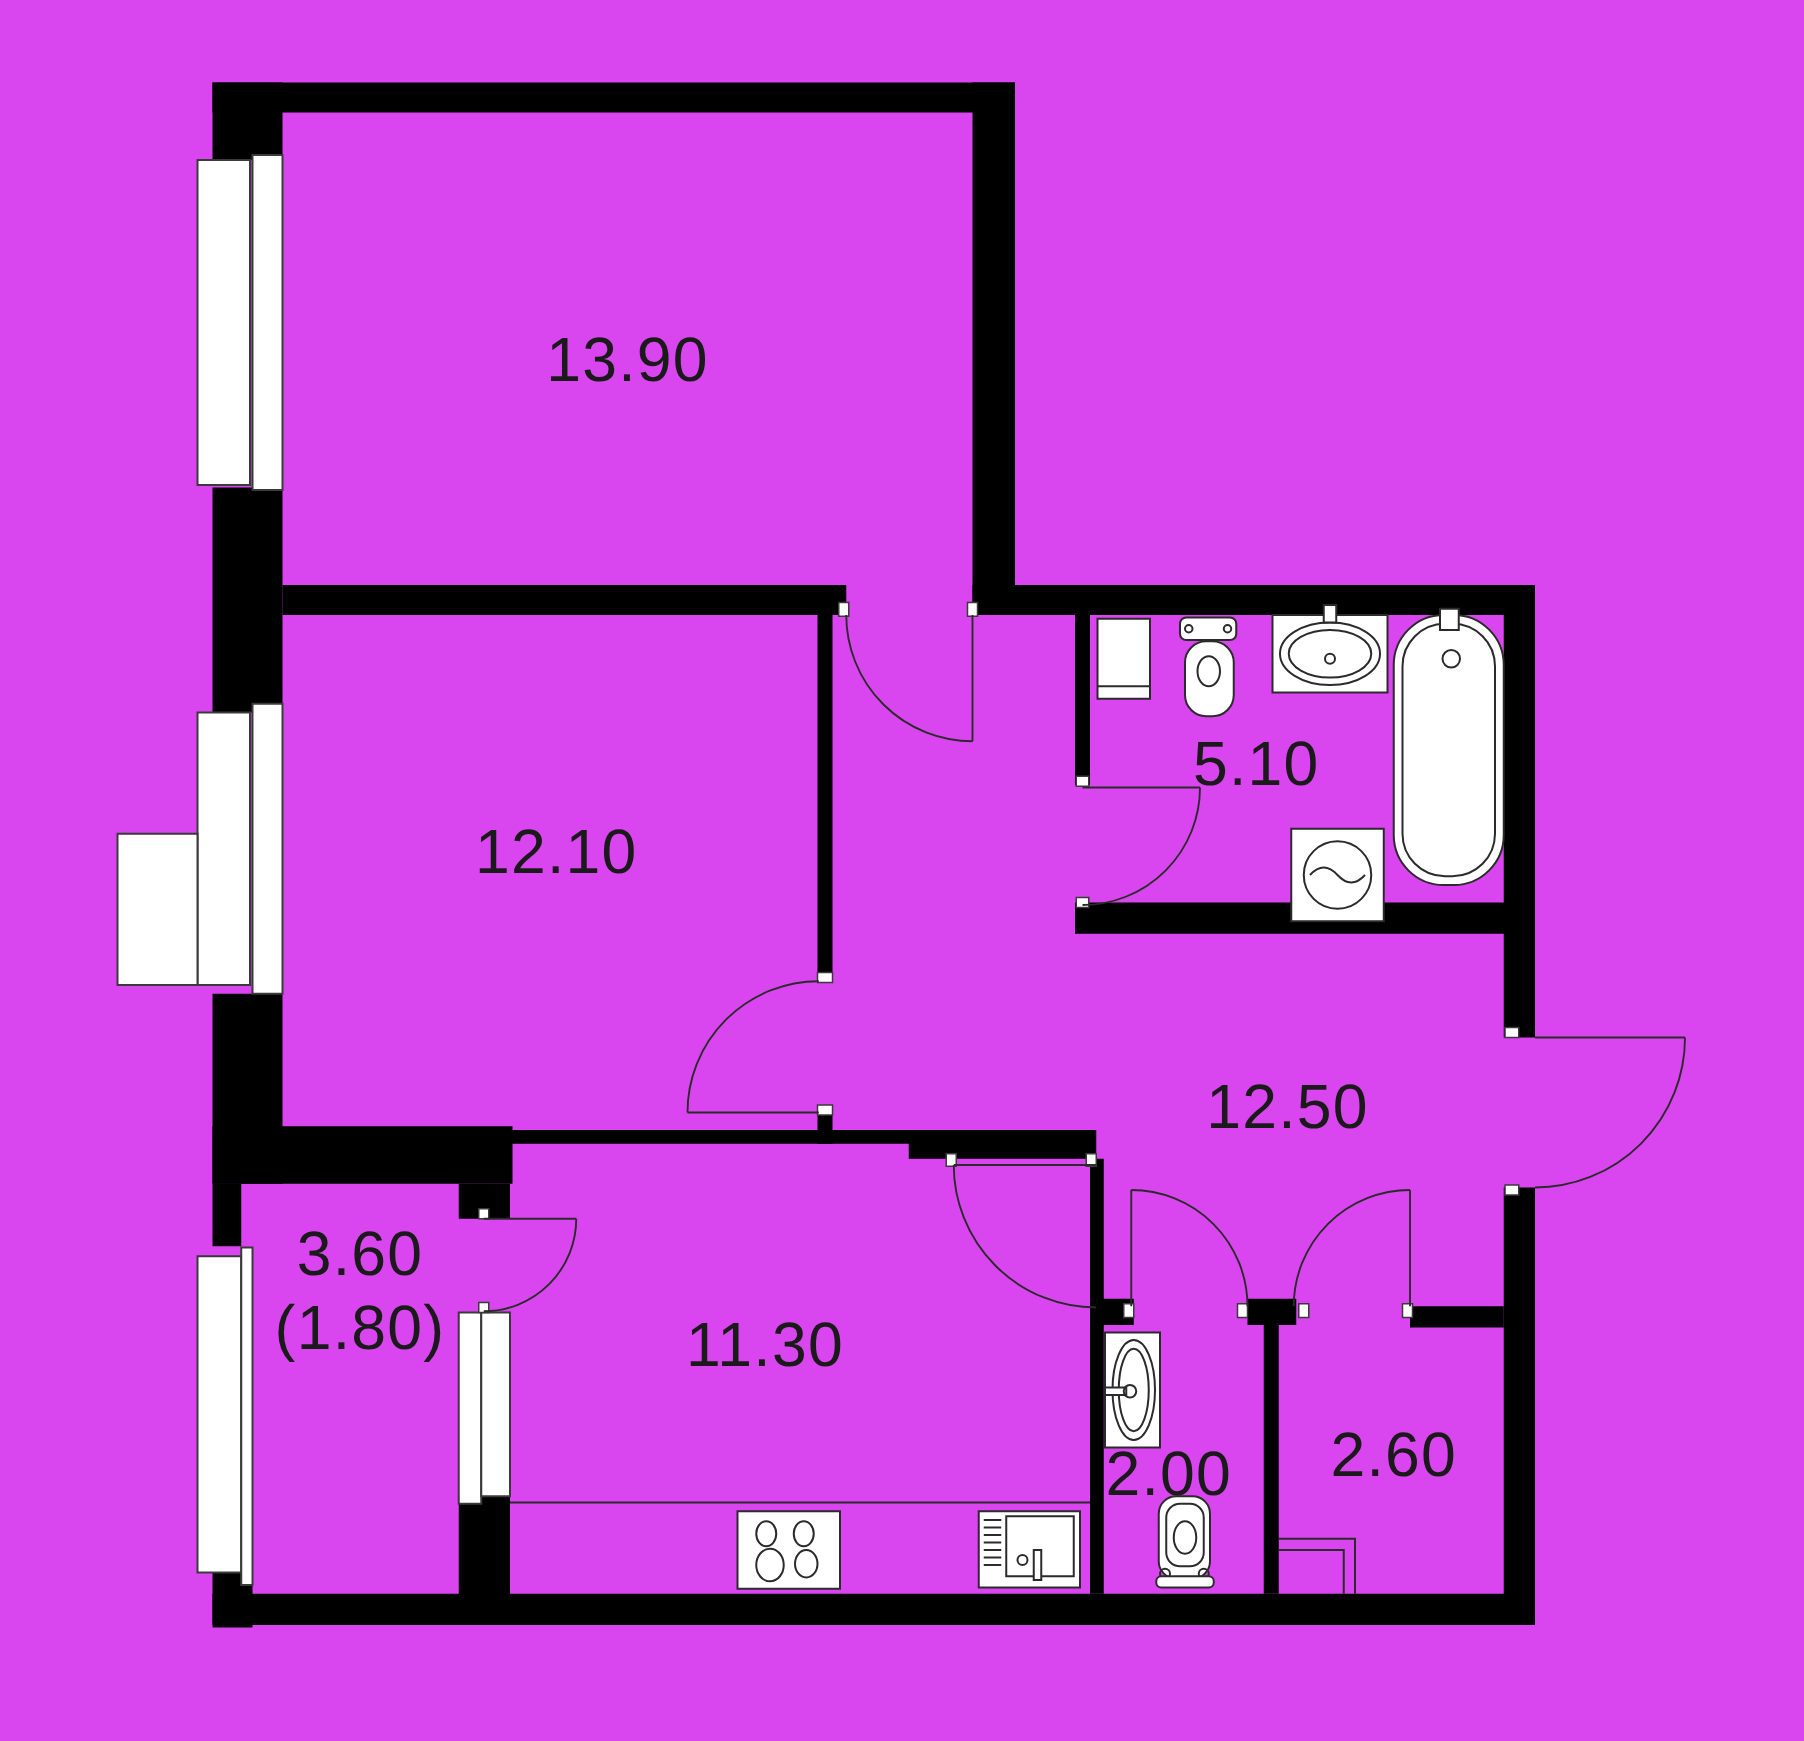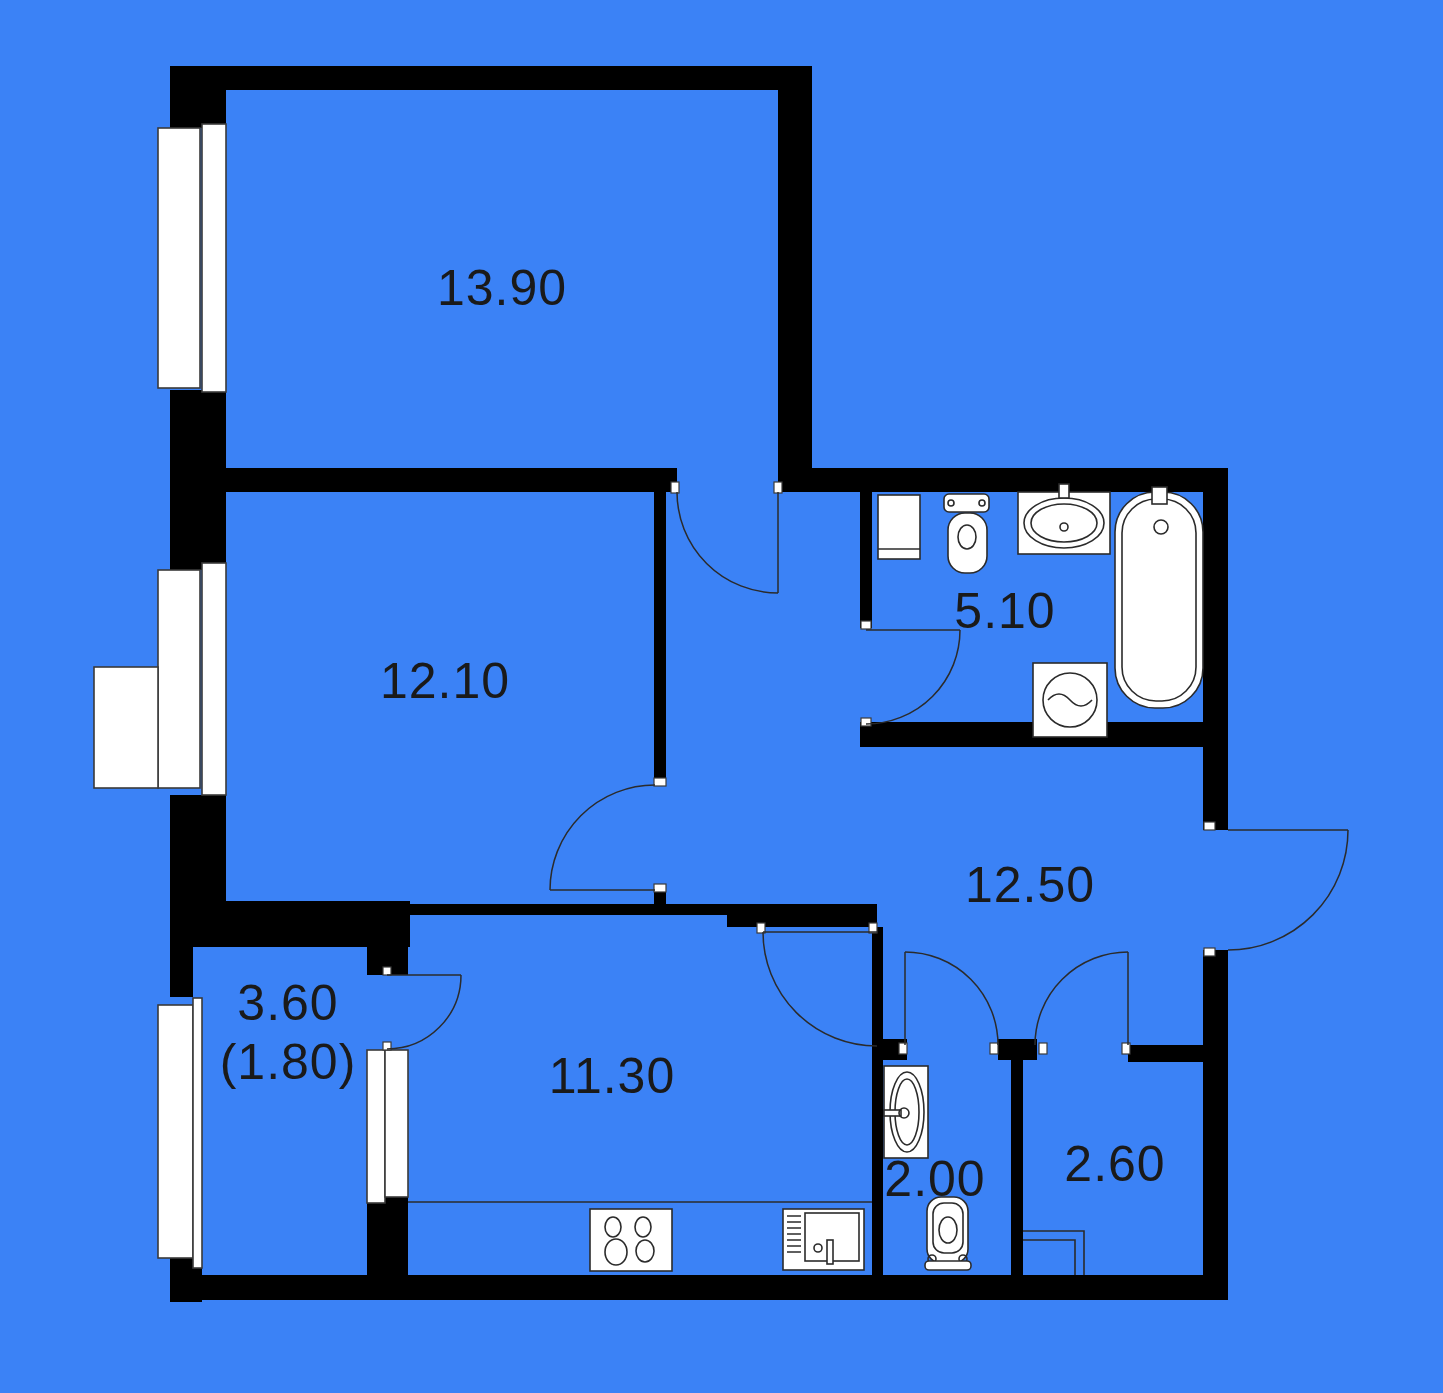--- a/index.html
+++ b/index.html
@@ -1,16 +1,16 @@
 <!DOCTYPE html>
 <html><head>
 <meta charset="utf-8">
 <style>
   html,body{margin:0;padding:0;background:#ffffff;}
-  .plan-wrap{width:1443px;height:1393px;background:#3b82f6;position:relative;overflow:hidden;}
+  .plan-wrap{width:1443px;height:1393px;background:#d946ef;position:relative;overflow:hidden;}
   svg{display:block;}
   .room-label{font-family:"Liberation Sans",sans-serif;font-size:50px;letter-spacing:1px;fill:#1a1a1a;}
   .wall{fill:#000000;stroke:none;}
   .win{fill:#ffffff;stroke:#3a3a3a;stroke-width:1.6;}
   .tick{fill:#ffffff;stroke:#3a3a3a;stroke-width:1.2;}
   .fx{fill:#ffffff;stroke:#2b2b2b;stroke-width:1.6;}
   .fxn{fill:none;stroke:#2b2b2b;stroke-width:1.6;}
   .door{fill:none;stroke:#2b2b2b;stroke-width:1.5;}
 </style>
 </head>

